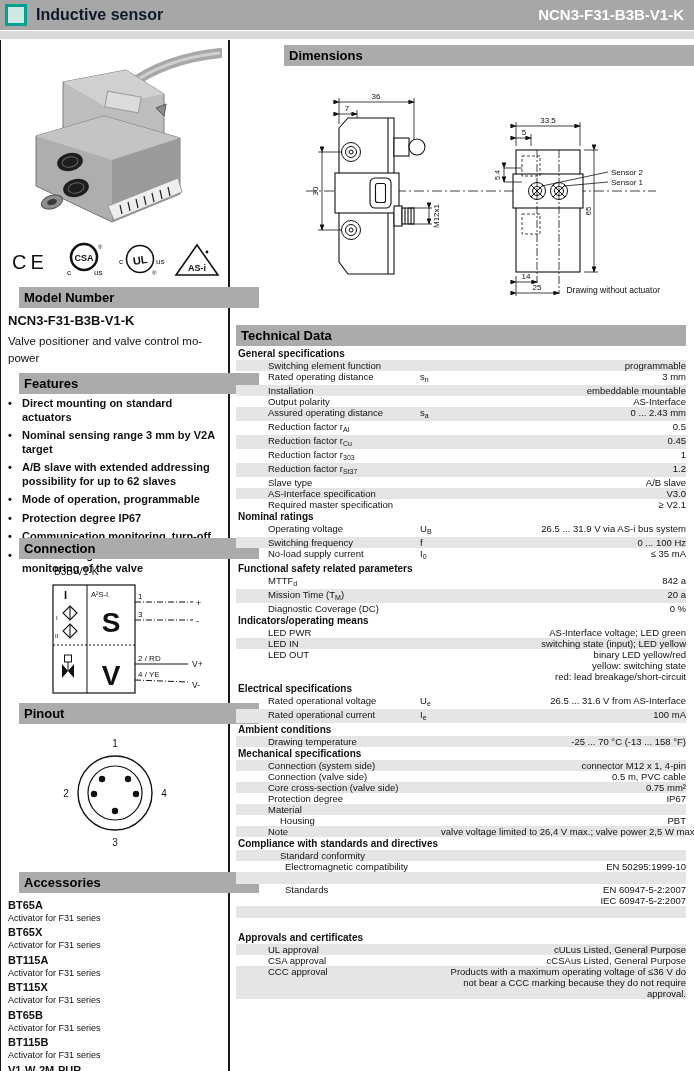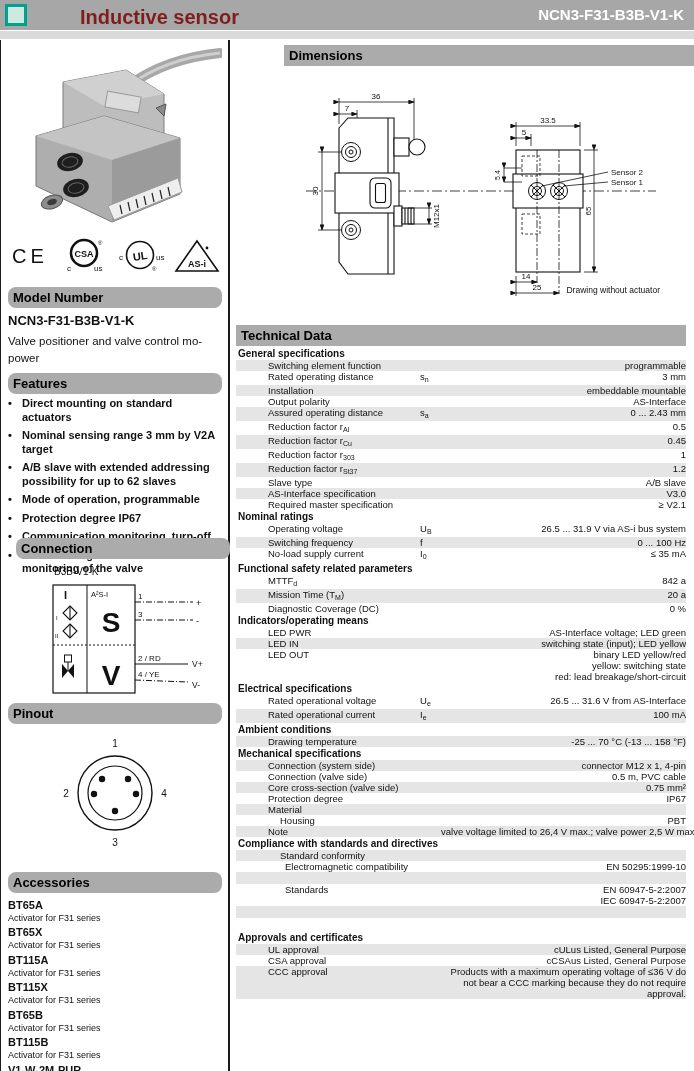--- a/index.html
+++ b/index.html
@@ -1,33 +1,33 @@
 <!DOCTYPE html>
 <html><head>
 <meta charset="utf-8">
 <style>
   html,body{margin:0;padding:0;background:#ffffff;}
   #page{position:relative;width:694px;height:1071px;background:#ffffff;overflow:hidden;
         font-family:"Liberation Sans","DejaVu Sans",sans-serif;color:#111;}
   
   #banner{position:absolute;left:0;top:0;width:694px;height:30px;background:#a7a7a7;}
   #banner .sq{position:absolute;left:5px;top:4px;width:16px;height:16px;background:#cde9e2;border:3px solid #00a18e;}
-  #banner .t1{position:absolute;left:36px;top:6px;font-size:20px;font-weight:bold;color:#7f1d1d;margin-left:44px;}
+  #banner .t1{position:absolute;left:36px;top:6px;font-size:16px;font-weight:bold;color:#0f172a;}
   #banner .t2{position:absolute;right:10px;top:6px;font-size:15px;font-weight:bold;color:#fff;}
   #understrip{position:absolute;left:0;top:31px;width:694px;height:8px;background:#dadada;}
   #leftedge{position:absolute;left:0;top:40px;bottom:0;width:1px;background:#1a1a1a;}
   #divider{position:absolute;left:228px;top:40px;bottom:0;width:2px;background:#1a1a1a;}
   
   .secbar{position:absolute;background:#ababab;color:#000;font-weight:bold;font-size:13px;
           padding:3px 0 3px 5px;box-sizing:border-box;}
-  .secbar.left{left:8px;width:214px;border-radius:8px;}
+  .secbar.left{left:19px;width:240px;}
   .secbar.right{left:236px;width:450px;}
   
   #photo{position:absolute;left:8px;top:44px;width:214px;height:192px;}
-  #logos{position:absolute;left:8px;top:238px;width:214px;height:40px;display:flex;justify-content:space-between;align-items:flex-start;padding:0 2px;box-sizing:border-box;}
+  #logos{position:absolute;left:8px;top:238px;width:214px;height:40px;display:flex;justify-content:space-between;align-items:flex-end;padding:0 2px;box-sizing:border-box;}
   #model-name{position:absolute;left:8px;top:313px;font-size:13px;font-weight:bold;}
   #model-desc{position:absolute;left:8px;top:333px;font-size:11.5px;line-height:17px;}
   #features-list{position:absolute;left:8px;top:397px;width:214px;margin:0;padding:0;list-style:none;}
   #features-list li{display:flex;font-size:11px;font-weight:bold;line-height:13.5px;margin-bottom:5px;}
   #features-list .bl{width:14px;flex:none;}
   #conn-sub{position:absolute;left:41px;top:566px;font-size:10px;margin-left:13px;}
   #conn-svg{position:absolute;left:8px;top:580px;}
   #pin-svg{position:absolute;left:8px;top:733px;}
   #acc-list{position:absolute;left:8px;top:895px;width:214px;}
   .acc-name{font-size:11px;font-weight:bold;margin-top:3.5px;}
@@ -152,21 +152,21 @@
       <li>
         <span class="bl">•</span>
         <span>Communication monitoring, turn-off</span>
       </li>
       <li>
         <span class="bl">•</span>
         <span>Lead breakage and short-circuit monitoring of the valve</span>
       </li>
     </ul>
 
-  <div class="secbar left" style="top:538px;margin-left:8px;">Connection</div>
+  <div class="secbar left" style="top:538px;">Connection</div>
   <div id="conn-sub">B3B-V1-K</div>
   <div id="conn-svg">
     <svg width="214" height="118" viewBox="0 0 214 118">
       <rect x="45" y="5" width="82" height="108" fill="none" stroke="#111" stroke-width="1.2"></rect>
       <line x1="79" y1="5" x2="79" y2="113" stroke="#111" stroke-width="1"></line>
       <line x1="45" y1="65" x2="127" y2="65" stroke="#111" stroke-width="1" stroke-dasharray="2,2"></line>
       <text x="56" y="19" font-size="11" font-weight="bold">I</text>
       <g stroke="#111" stroke-width="1.1" fill="none">
         <polygon points="62,26 69,33 62,40 55,33"></polygon>
           <line x1="62" y1="26" x2="62" y2="40"></line>

